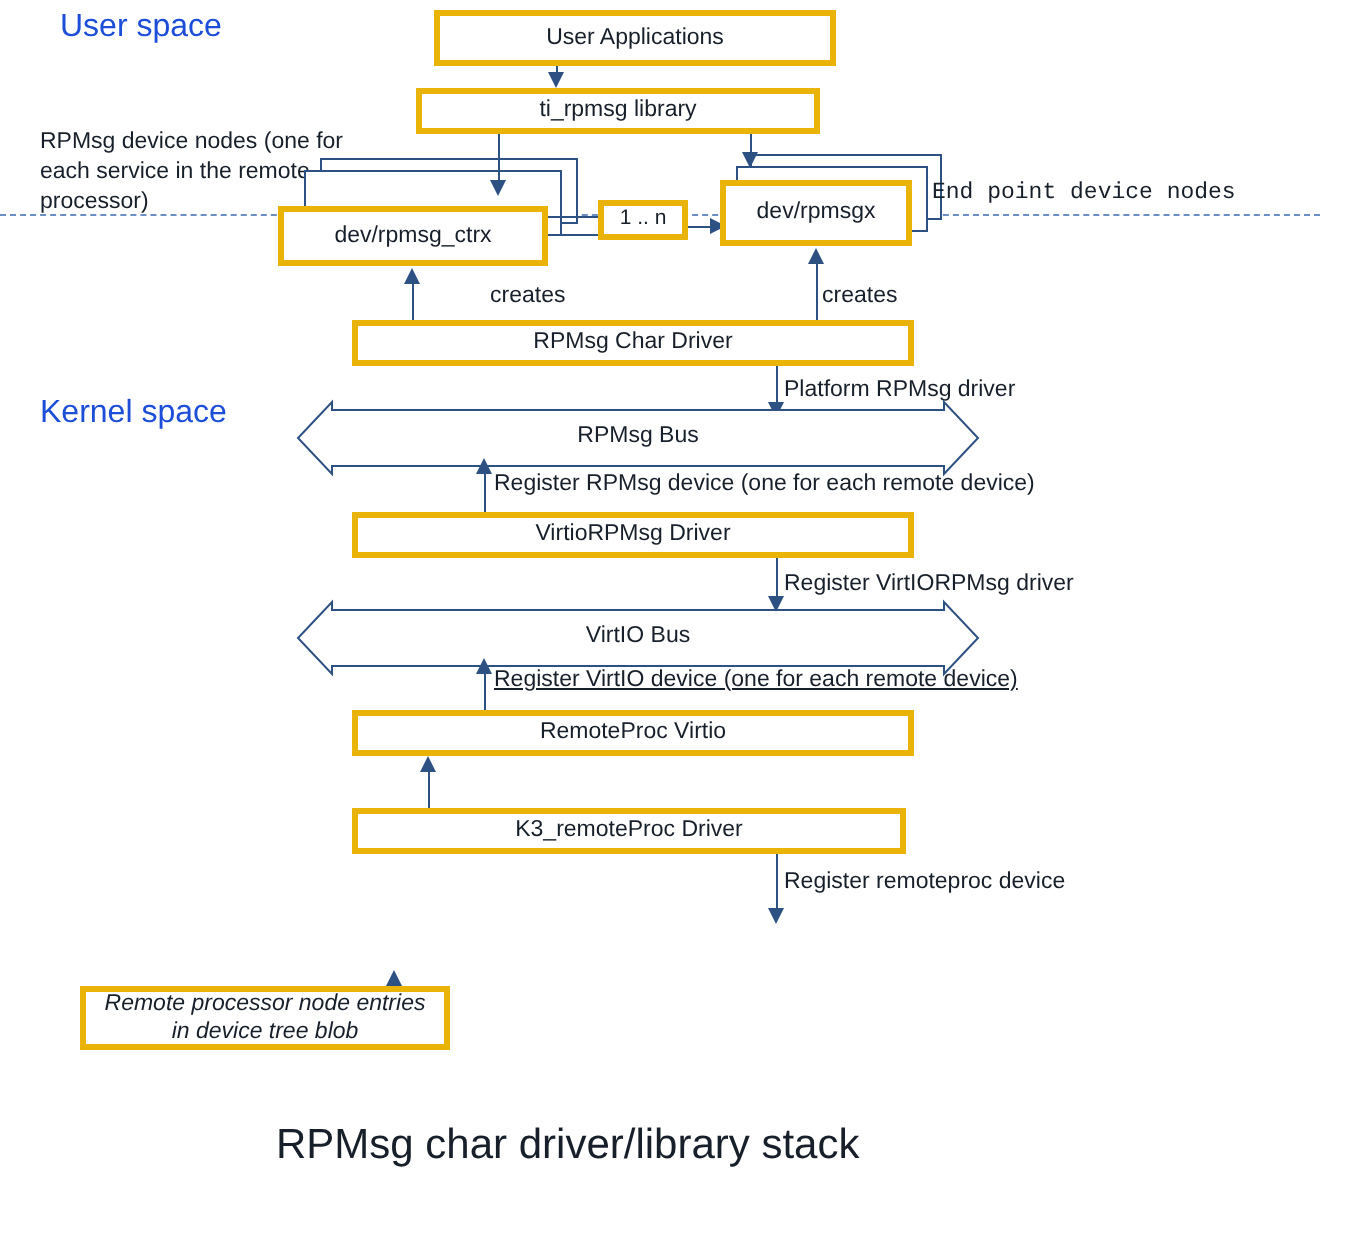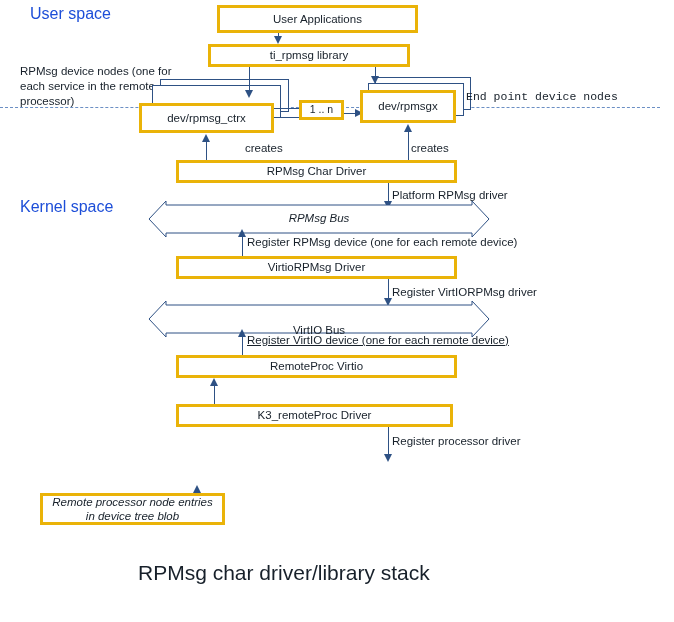--- a/index.html
+++ b/index.html
@@ -158,54 +158,54 @@
   <div class="box" style="left:176px; top:160px; width:281px; height:23px;">RPMsg Char Driver</div>
 
   <div class="vline" style="left:388px; top:183px; height:23px;"></div>
   <div class="arrowhead-down" style="left:383.5px; top:201px;"></div>
   <div class="plainlabel" style="left:392px; top:188px;">Platform RPMsg driver</div>
 
   <div class="bus" style="left:148px; top:201px; width:342px; height:36px;">
     <svg width="342" height="36" viewBox="0 0 342 36">
       <polygon points="18,4 324,4 324,0 341,18 324,36 324,32 18,32 18,36 1,18 18,0" fill="#ffffff" stroke="#2e5184" stroke-width="1"></polygon>
     </svg>
-    <div class="buslabel" style="top:11px;font-style:italic;">RPMsg Bus</div>
+    <div class="buslabel" style="top:11px;">RPMsg Bus</div>
   </div>
 
   <div class="vline" style="left:242px; top:237px; height:21px;"></div>
   <div class="arrowhead-up" style="left:237.5px; top:229px;"></div>
   <div class="plainlabel" style="left:247px; top:235px;">Register RPMsg device (one for each remote  device)</div>
 
   <div class="box" style="left:176px; top:256px; width:281px; height:23px;">VirtioRPMsg Driver</div>
 
   <div class="vline" style="left:388px; top:279px; height:24px;"></div>
   <div class="arrowhead-down" style="left:383.5px; top:298px;"></div>
   <div class="plainlabel" style="left:392px; top:285px;">Register VirtIORPMsg driver</div>
 
   <div class="bus" style="left:148px; top:301px; width:342px; height:36px;">
     <svg width="342" height="36" viewBox="0 0 342 36">
       <polygon points="18,4 324,4 324,0 341,18 324,36 324,32 18,32 18,36 1,18 18,0" fill="#ffffff" stroke="#2e5184" stroke-width="1"></polygon>
     </svg>
-    <div class="buslabel" style="top:23px;">VirtIO Bus</div>
+    <div class="buslabel" style="top:11px;">VirtIO Bus</div>
   </div>
 
   <div class="vline" style="left:242px; top:337px; height:21px;"></div>
   <div class="arrowhead-up" style="left:237.5px; top:329px;"></div>
   <div class="plainlabel" style="left:247px; top:333px;text-decoration:underline;">Register VirtIO device (one for each remote  device)</div>
 
   <div class="box" style="left:176px; top:355px; width:281px; height:23px;">RemoteProc  Virtio</div>
 
   <div class="vline" style="left:214px; top:385px; height:19px;"></div>
   <div class="arrowhead-up" style="left:209.5px; top:378px;"></div>
 
   <div class="box" style="left:176px; top:404px; width:277px; height:23px;">K3_remoteProc  Driver</div>
 
   <div class="vline" style="left:388px; top:427px; height:32px;"></div>
   <div class="arrowhead-down" style="left:383.5px; top:454px;"></div>
-  <div class="plainlabel" style="left:392px; top:434px;">Register processor  driver</div>
+  <div class="plainlabel" style="left:392px; top:434px;">Register remoteproc  device</div>
 
 
   <div class="vline" style="left:197px; top:493px; height:4px;"></div>
   <div class="arrowhead-up" style="left:192.5px; top:485px;"></div>
 
   <div class="box wrap" style="left:40px; top:493px; width:185px; height:32px; padding:0 6px;">Remote  processor node entries in device tree blob</div>
 
   <div class="title" style="left:138px; top:561px;">RPMsg char driver/library stack</div>
 
 </div>

